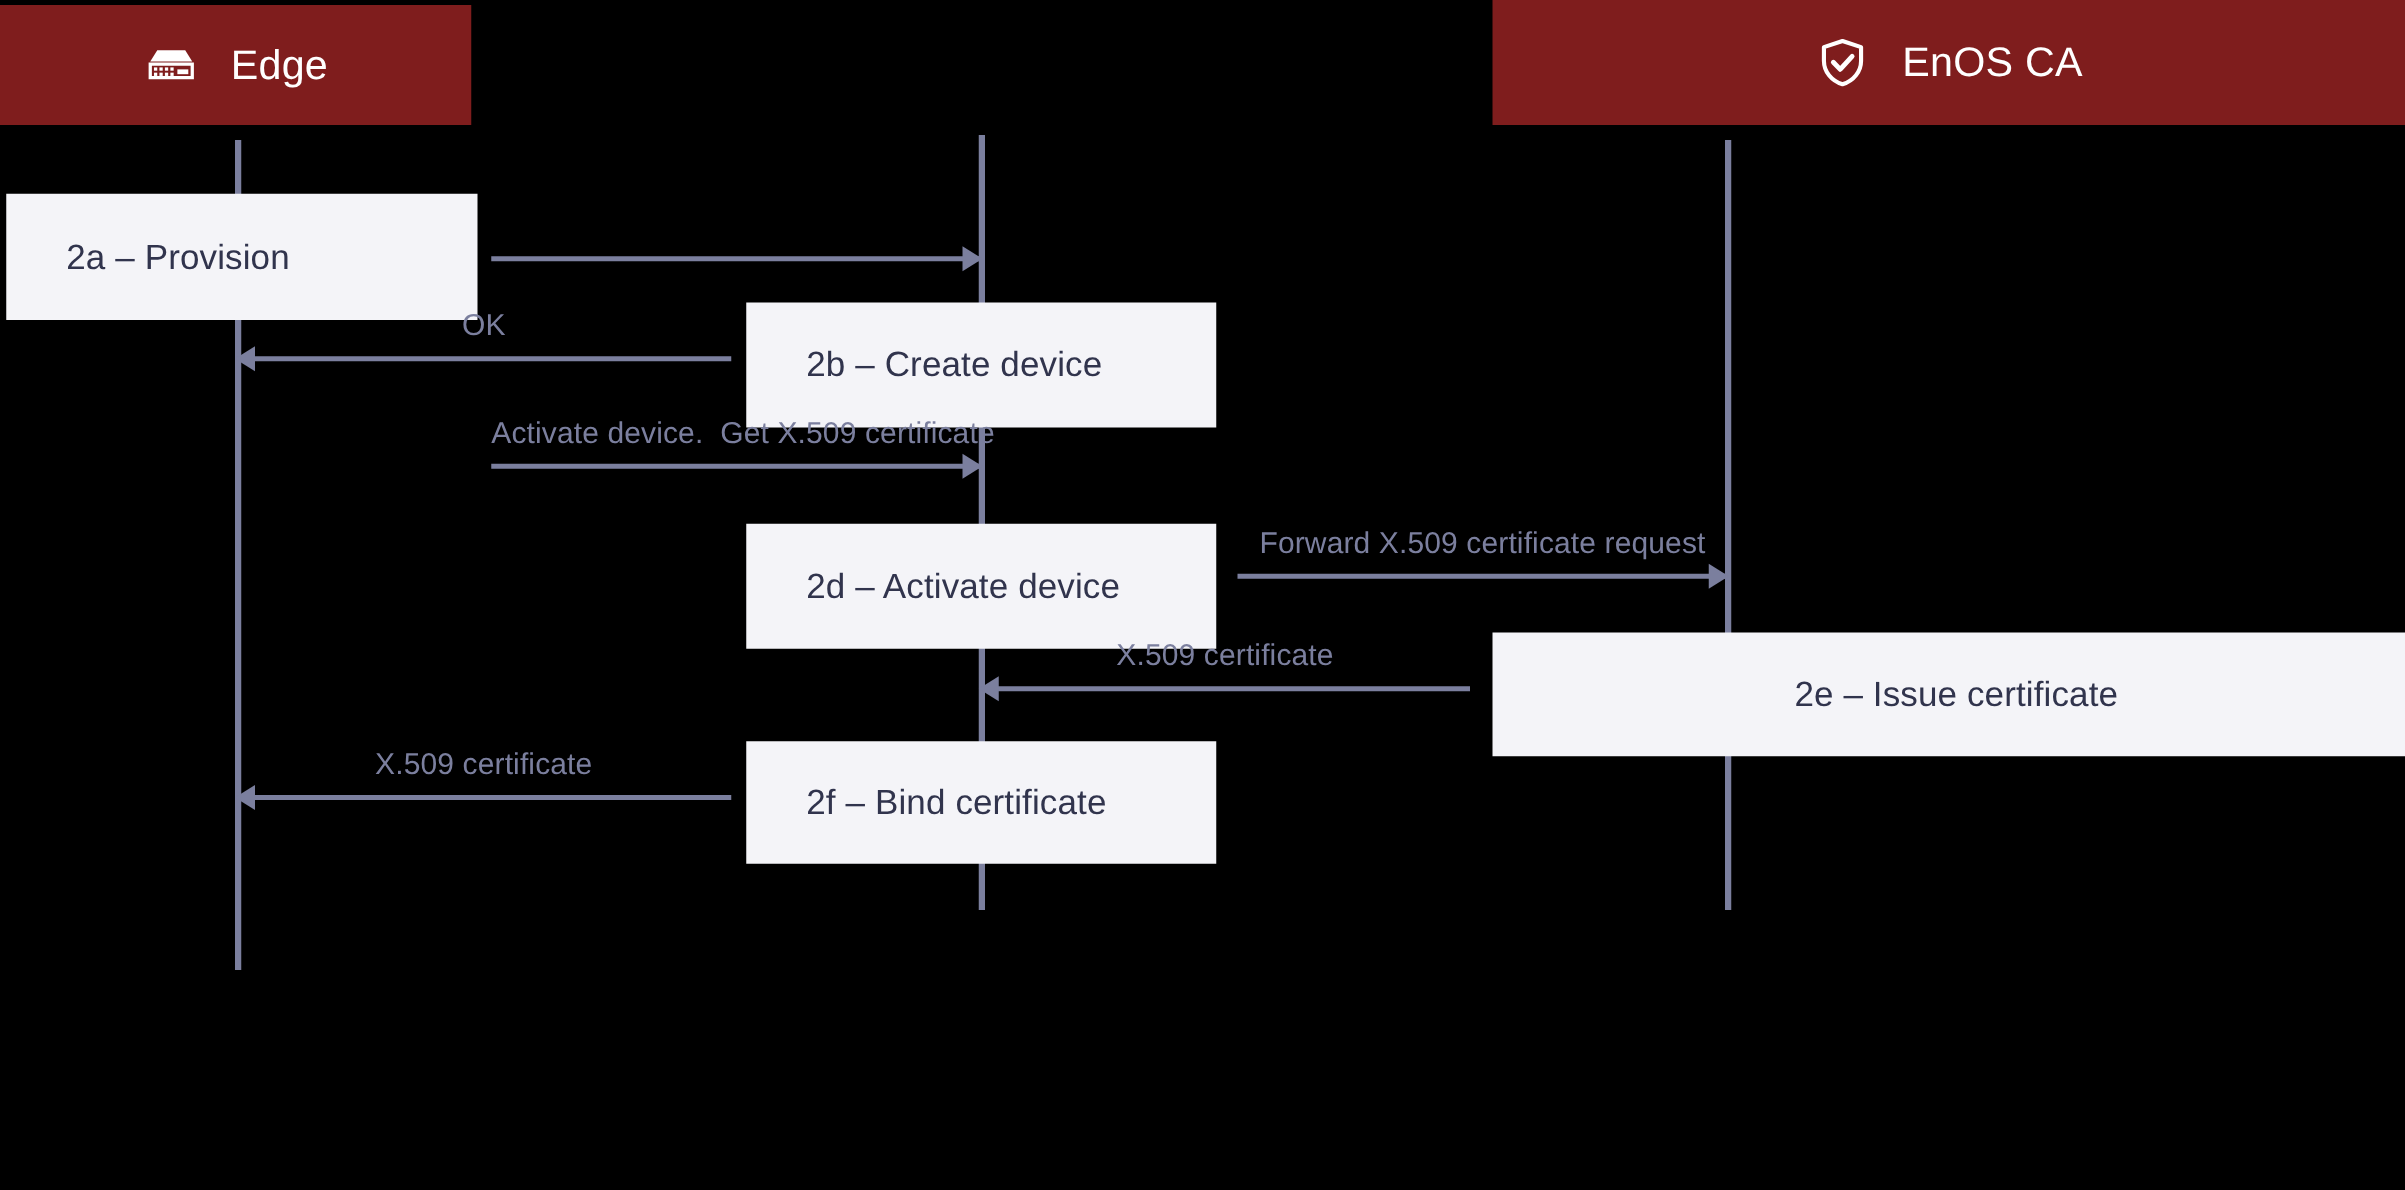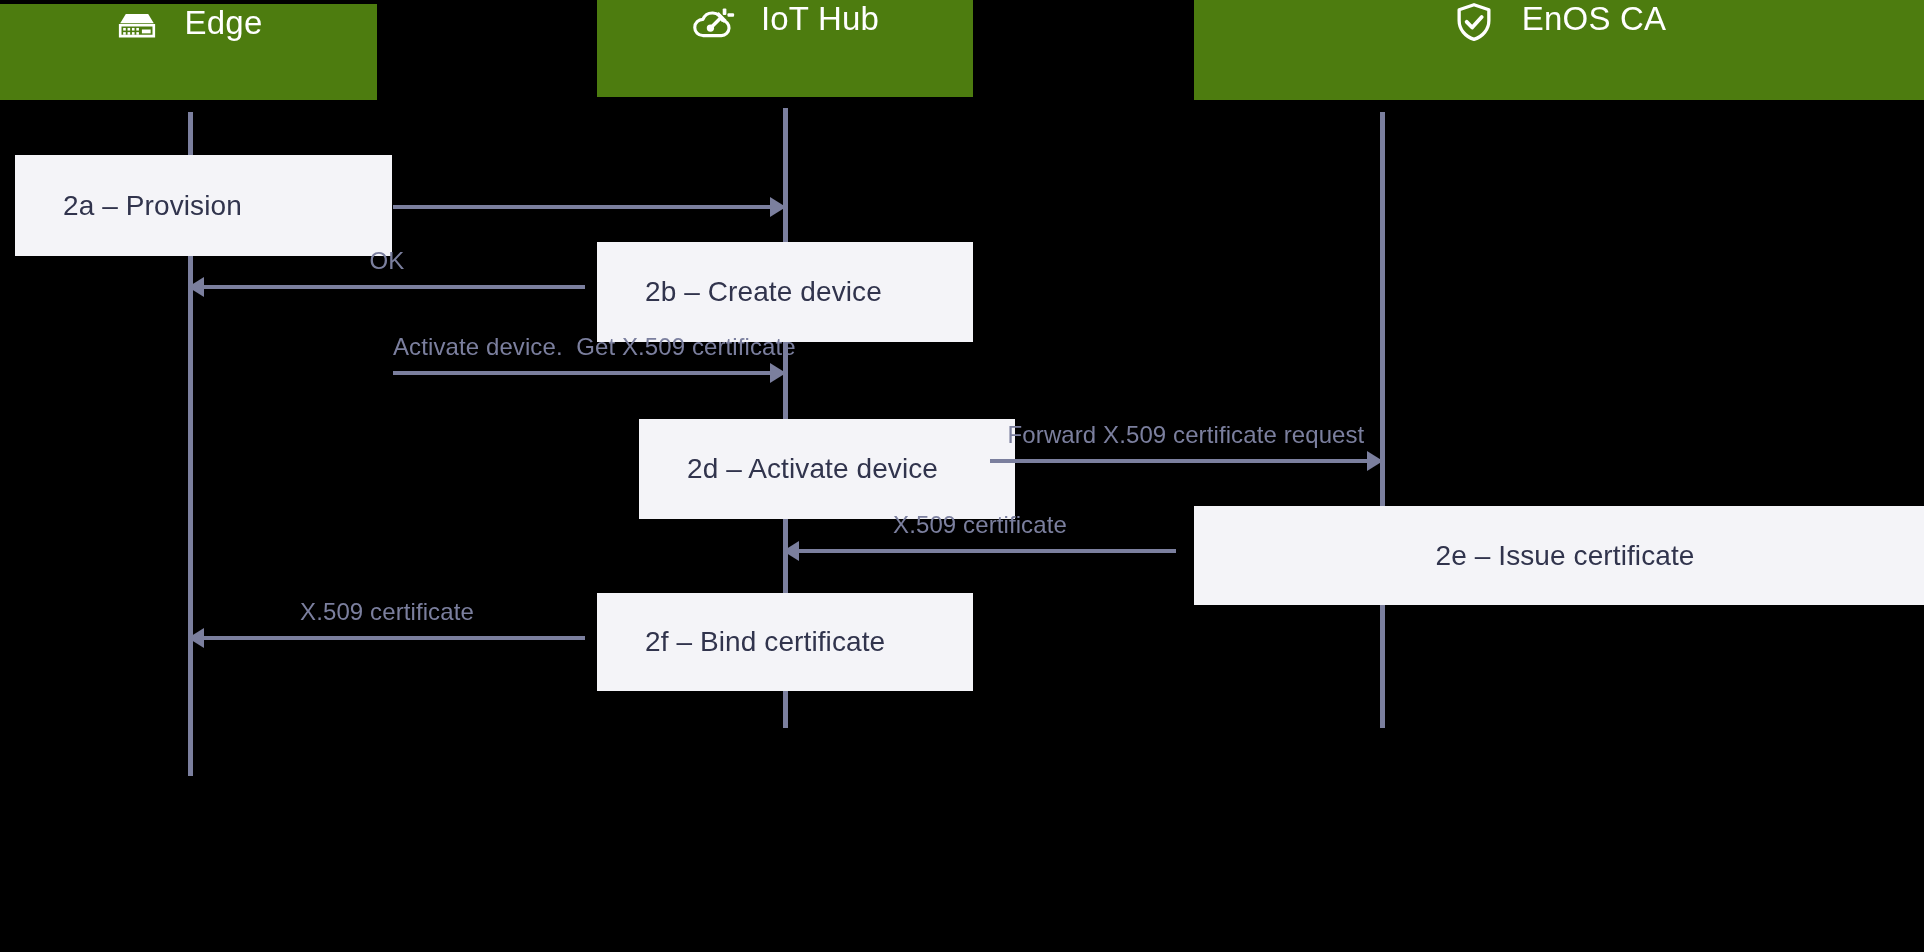--- a/index.html
+++ b/index.html
@@ -13,23 +13,23 @@
     width: 1924px;
     height: 952px;
     background: #000000;
     overflow: hidden;
     font-family: "Liberation Sans", "DejaVu Sans", sans-serif;
   }
 
   
   .participant {
     position: absolute;
-    background: #4d7c0f;
+    background: #7f1d1d;
     display: flex;
-    align-items: flex-start;
+    align-items: center;
     justify-content: center;
     gap: 26px;
     box-sizing: border-box;
   }
   .participant .p-label {
     color: #FFFFFF;
     font-size: 33px;
     font-weight: 400;
     letter-spacing: 0.2px;
     white-space: nowrap;
@@ -135,54 +135,41 @@
         <rect x="4.1" y="15.5" width="1.5" height="1.5"></rect>
         <rect x="6.6" y="15.5" width="1.5" height="1.5"></rect>
         <rect x="9.1" y="15.5" width="1.5" height="1.5"></rect>
         <rect x="11.6" y="15.5" width="1.5" height="1.5"></rect>
         <rect x="14.8" y="14.0" width="5.0" height="2.2"></rect>
       </svg>
     </span>
     <span class="p-label">Edge</span>
   </div>
 
-  <div class="participant" style="left:597px; top:0px; width:376px; height:97px;">
-    <span class="p-icon">
-      <svg viewBox="0 0 24 24" width="44" height="44" fill="none" aria-hidden="true">
-        <path d="M6.4 19.4h10.2a4.2 4.2 0 0 0 .45-8.37A5.6 5.6 0 0 0 6.5 10.6a4.4 4.4 0 0 0-.1 8.8z" stroke="#FFFFFF" stroke-width="1.7" stroke-linejoin="round"></path>
-        <circle cx="10.6" cy="15.3" r="2.0" fill="#FFFFFF"></circle>
-        <path d="M11.9 14.0 L16.4 9.5" stroke="#FFFFFF" stroke-width="1.9" stroke-linecap="round"></path>
-        <path d="M15.1 6.6 L19.4 10.9 L17.9 12.4 L13.6 8.1 Z" fill="#FFFFFF"></path>
-        <rect x="17.3" y="4.6" width="2.0" height="3.6" rx="0.6" fill="#FFFFFF"></rect>
-        <rect x="19.9" y="7.2" width="3.6" height="2.0" rx="0.6" fill="#FFFFFF"></rect>
-      </svg>
-    </span>
-    <span class="p-label">IoT Hub</span>
-  </div>
 
   <div class="participant" style="left:1194px; top:0px; width:730px; height:100px;">
     <span class="p-icon">
       <svg viewBox="0 0 24 24" width="44" height="44" fill="none" aria-hidden="true">
         <path d="M12 2.6 20.1 5.3v6.0c0 4.6-3.2 8.6-8.1 10.2-4.9-1.6-8.1-5.6-8.1-10.2V5.3L12 2.6z" stroke="#FFFFFF" stroke-width="1.8" stroke-linejoin="round"></path>
         <path d="M8.0 11.9 L11.0 15.0 L16.2 9.3" stroke="#FFFFFF" stroke-width="2.1" stroke-linecap="round" stroke-linejoin="round"></path>
       </svg>
     </span>
     <span class="p-label">EnOS CA</span>
   </div>
 
-  <div class="action-box" style="left:15px; top:155px; width:377px; height:101px;">
+  <div class="action-box" style="left:5px; top:155px; width:377px; height:101px;">
     <span class="a-label">2a – Provision</span>
   </div>
 
   <div class="action-box" style="left:597px; top:242px; width:376px; height:100px;">
     <span class="a-label">2b – Create device</span>
   </div>
 
 
-  <div class="action-box" style="left:597px; top:419px; width:376px; height:100px;margin-left:42px;">
+  <div class="action-box" style="left:597px; top:419px; width:376px; height:100px;">
     <span class="a-label">2d – Activate device</span>
   </div>
 
   <div class="action-box center" style="left:1194px; top:506px; width:730px; height:99px;">
     <span class="a-label">2e – Issue certificate</span>
   </div>
 
   <div class="action-box" style="left:597px; top:593px; width:376px; height:98px;">
     <span class="a-label">2f – Bind certificate</span>
   </div>

